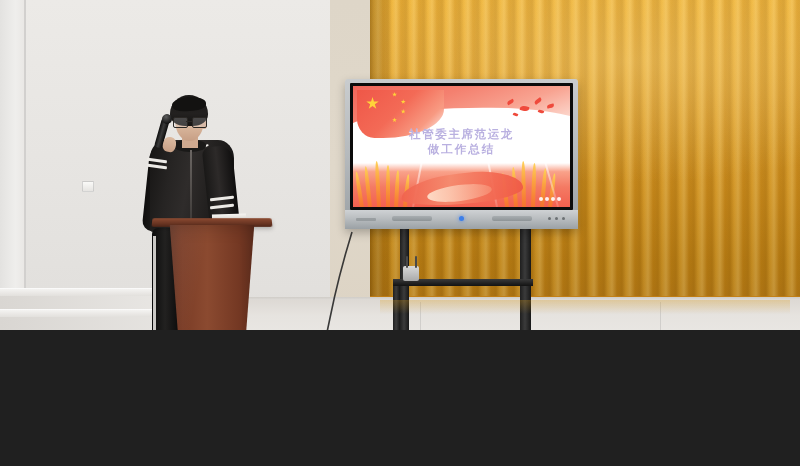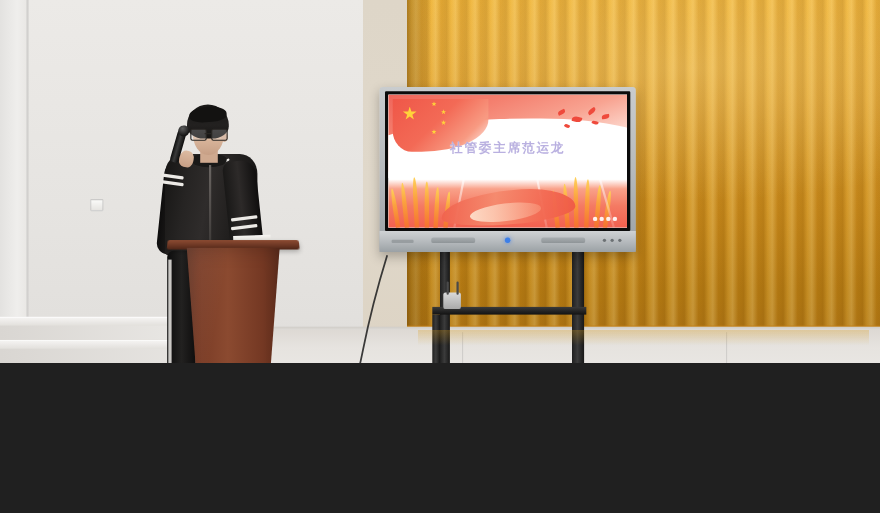--- a/index.html
+++ b/index.html
@@ -492,20 +492,21 @@
 
       <div class="slide-dots">
         <span class="slide-dot"></span>
         <span class="slide-dot"></span>
         <span class="slide-dot"></span>
         <span class="slide-dot"></span>
       </div>
 
       <div class="slide-title">
         <div class="l1">社管委主席范运龙</div>
+        <div class="l2">做工作总结</div>
       </div>
     </div>
   </div>
 
   <div class="tv-chin"></div>
   <div class="tv-logo"></div>
   <div class="tv-grille" style="left:392px;width:40px;"></div>
   <div class="tv-grille" style="left:492px;width:40px;"></div>
   <div class="tv-led"></div>
   <div class="tv-btn" style="left:548px;"></div>

